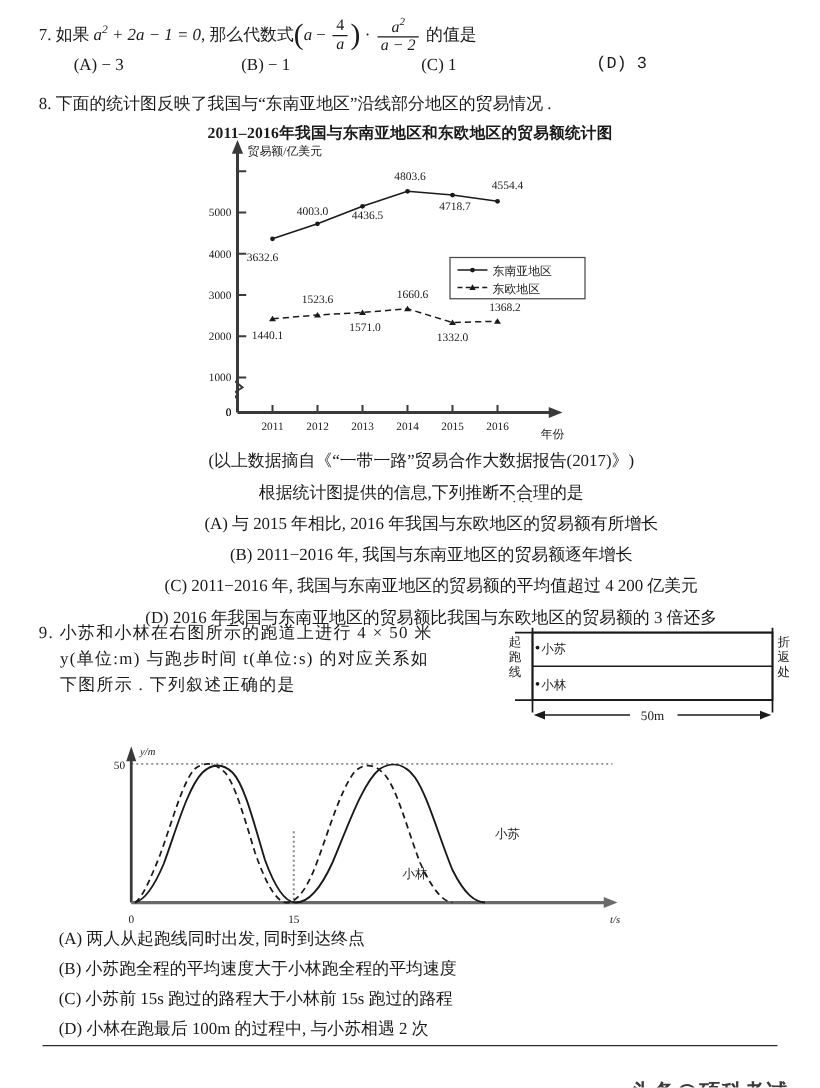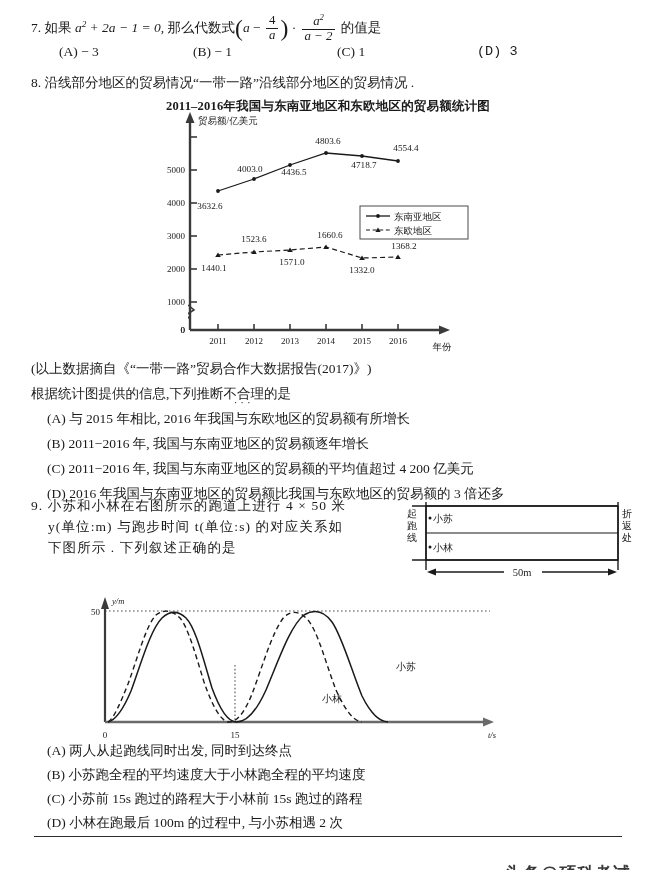--- a/index.html
+++ b/index.html
@@ -32,21 +32,21 @@
                font-size:12.5px;font-weight:bold;letter-spacing:0.2px;}
 
   
   #chart{position:absolute;left:150px;top:112px;width:330px;height:245px;}
   #chart svg{display:block;}
   .clabel{font-family:"Liberation Serif",serif;font-size:9.5px;fill:#1a1a1a;}
   .caxis{font-family:"Liberation Serif",serif;font-size:9px;fill:#1a1a1a;}
   .cn{font-family:"Liberation Serif",serif;font-size:9.2px;fill:#1a1a1a;}
 
   
-  #q8-tail{position:absolute;left:31px;top:360px;width:612px;font-size:13.5px;}
+  #q8-tail{position:absolute;left:31px;top:360px;width:612px;font-size:13.5px;text-align:center;}
   #q8-tail .ln{margin-bottom:7px;white-space:nowrap;}
   .emph{position:relative;}
   .emph::after{content:"···";position:absolute;left:0;right:0;bottom:-7px;
                text-align:center;font-size:11px;letter-spacing:3px;color:#1a1a1a;}
 
   
   #q9{position:absolute;left:31px;top:497px;width:360px;font-size:13.5px;}
   #q9 .ln{white-space:nowrap;letter-spacing:1.1px;margin-bottom:3px;}
   #q9 .ln.first{letter-spacing:1.1px;}
   #track{position:absolute;left:404px;top:502px;width:245px;height:86px;}
@@ -93,21 +93,21 @@
 
   <div id="q7-opts">
     <span class="opt" style="left:12px;"><span>(A)</span> <span>− 3</span></span>
     <span class="opt" style="left:146px;"><span>(B)</span> <span>− 1</span></span>
     <span class="opt" style="left:290px;"><span>(C)</span> <span>1</span></span>
     <span class="opt" style="left:430px;font-family:Liberation Mono, monospace;"><span>(D)</span> <span>3</span></span>
   </div>
 
   <div id="q8-stem">
     <span>8.</span>
-    <span>沿线部分地区的贸易情况“一带一路”沿线部分地区的贸易情况 .</span>
+    <span>下面的统计图反映了我国与“东南亚地区”沿线部分地区的贸易情况 .</span>
   </div>
 
   <div id="chart-title">2011–2016年我国与东南亚地区和东欧地区的贸易额统计图</div>
 
   <div id="chart">
     <svg width="330" height="245" viewBox="0 0 330 245">
 
       <line x1="40" y1="8" x2="40" y2="218" stroke="#3a3a3a" stroke-width="2.4"></line>
       <polygon points="40,0 35.5,11 44.5,11" fill="#3a3a3a"></polygon>
 

